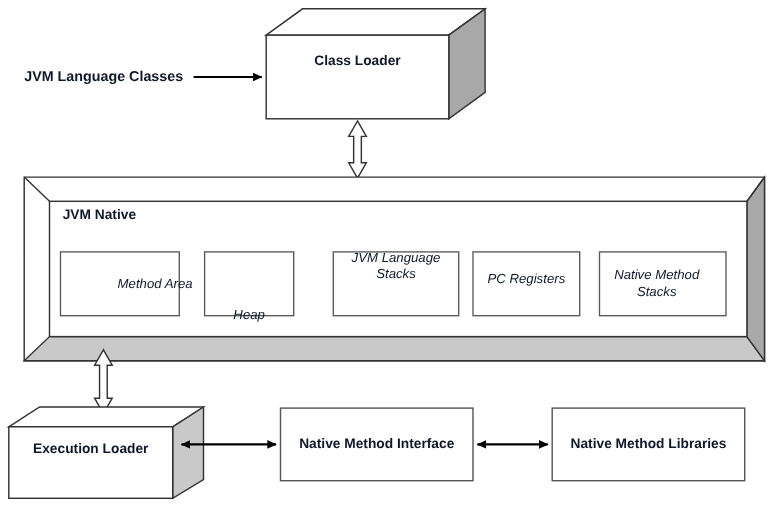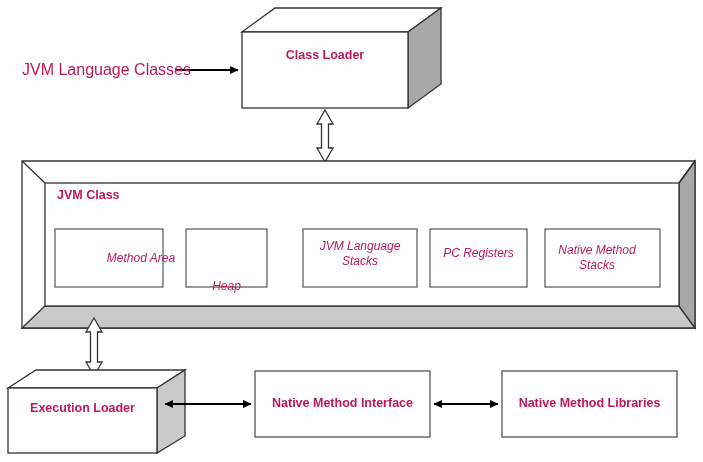--- a/index.html
+++ b/index.html
@@ -20,38 +20,39 @@
   }
   #vector-layer {
     position: absolute;
     left: 0;
     top: 0;
     width: 703px;
     height: 462px;
   }
   .lbl {
     position: absolute;
-    color: #be185d;
+    color: #0f172a;
     white-space: pre;
     text-align: center;
     line-height: 1.25;
     display: flex;
     align-items: center;
     justify-content: center;
   }
   .lbl-bold {
     font-weight: bold;
     font-size: 12.5px;
   }
   .lbl-italic {
     font-style: italic;
     font-size: 12px;
   }
   .lbl-plain {
-    font-size: 16px;
+    font-size: 13px;
+    font-weight: bold;
   }
 </style>
 </head>
 <body>
 
 <div id="canvas">
 
   <svg id="vector-layer" viewBox="0 0 703 462">
     <defs>
       <marker id="solid-head" markerWidth="9" markerHeight="9" refX="8" refY="4.5" orient="auto" markerUnits="userSpaceOnUse">
@@ -109,25 +110,25 @@
     <rect x="502" y="371" width="175" height="66" fill="#ffffff" stroke="#555555" stroke-width="1.3"></rect>
 
     <line x1="165" y1="404" x2="251" y2="404" stroke="#000000" stroke-width="1.9" marker-start="url(#solid-head-rev)" marker-end="url(#solid-head)"></line>
     <line x1="434" y1="404" x2="498" y2="404" stroke="#000000" stroke-width="1.9" marker-start="url(#solid-head-rev)" marker-end="url(#solid-head)"></line>
   </svg>
 
   <div class="lbl lbl-plain" style="left:22px; top:58px; width:150px; height:24px; justify-content:flex-start;">JVM Language Classes</div>
 
   <div class="lbl lbl-bold" style="left:242px; top:44px; width:166px; height:24px;">Class Loader</div>
 
-  <div class="lbl lbl-bold" style="left:57px; top:184px; width:160px; height:24px; justify-content:flex-start;">JVM Class</div>
+  <div class="lbl lbl-bold" style="left:57px; top:184px; width:160px; height:24px; justify-content:flex-start;">JVM Native</div>
 
   <div class="lbl lbl-italic" style="left:55px; top:229px; width:108px; height:58px;margin-left:32px;">Method Area</div>
   <div class="lbl lbl-italic" style="left:186px; top:229px; width:81px; height:58px;margin-top:28px;">Heap</div>
-  <div class="lbl lbl-italic" style="left:303px; top:225px; width:114px; height:58px;">JVM Language
+  <div class="lbl lbl-italic" style="left:303px; top:213px; width:114px; height:58px;">JVM Language
 Stacks</div>
   <div class="lbl lbl-italic" style="left:430px; top:229px; width:97px; height:48px;">PC Registers</div>
   <div class="lbl lbl-italic" style="left:545px; top:229px; width:104px; height:58px;">Native Method
 Stacks</div>
 
   <div class="lbl lbl-bold" style="left:8px; top:397px; width:149px; height:24px;">Execution Loader</div>
 
   <div class="lbl lbl-bold" style="left:255px; top:392px; width:175px; height:24px;">Native Method Interface</div>
 
   <div class="lbl lbl-bold" style="left:502px; top:392px; width:175px; height:24px;">Native Method Libraries</div>

